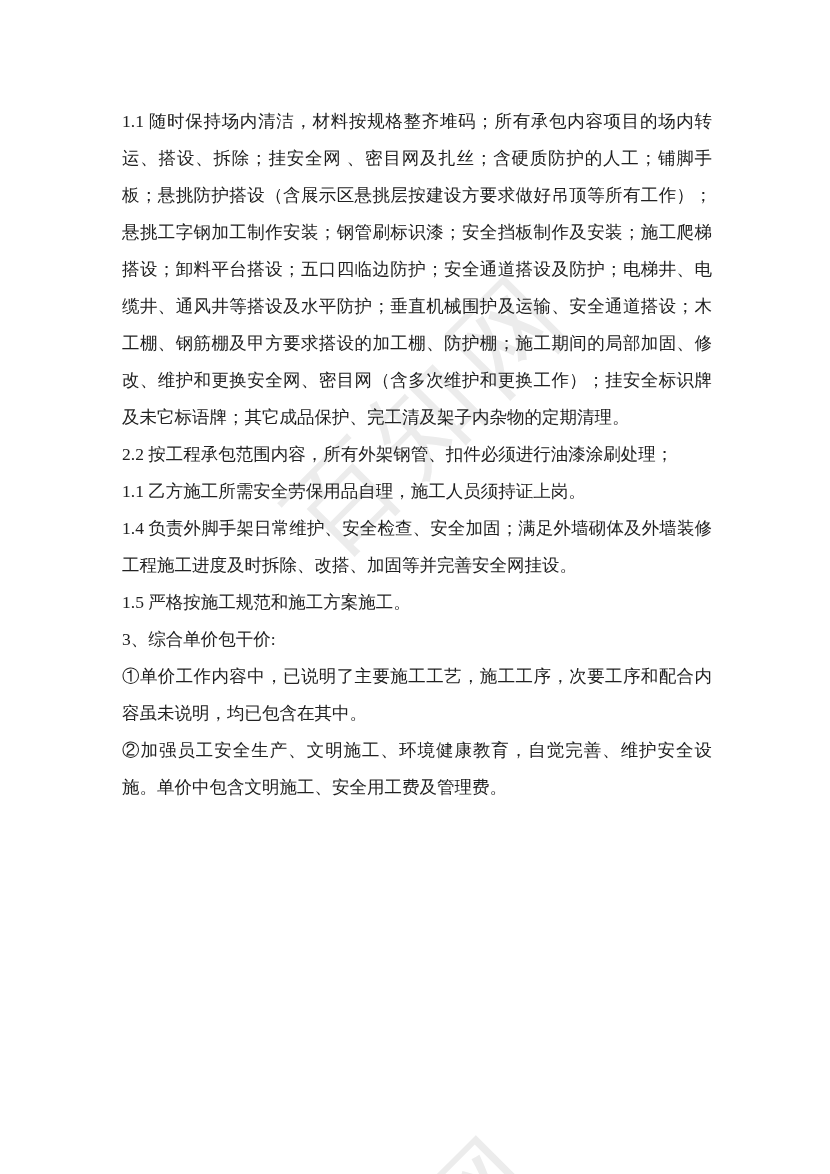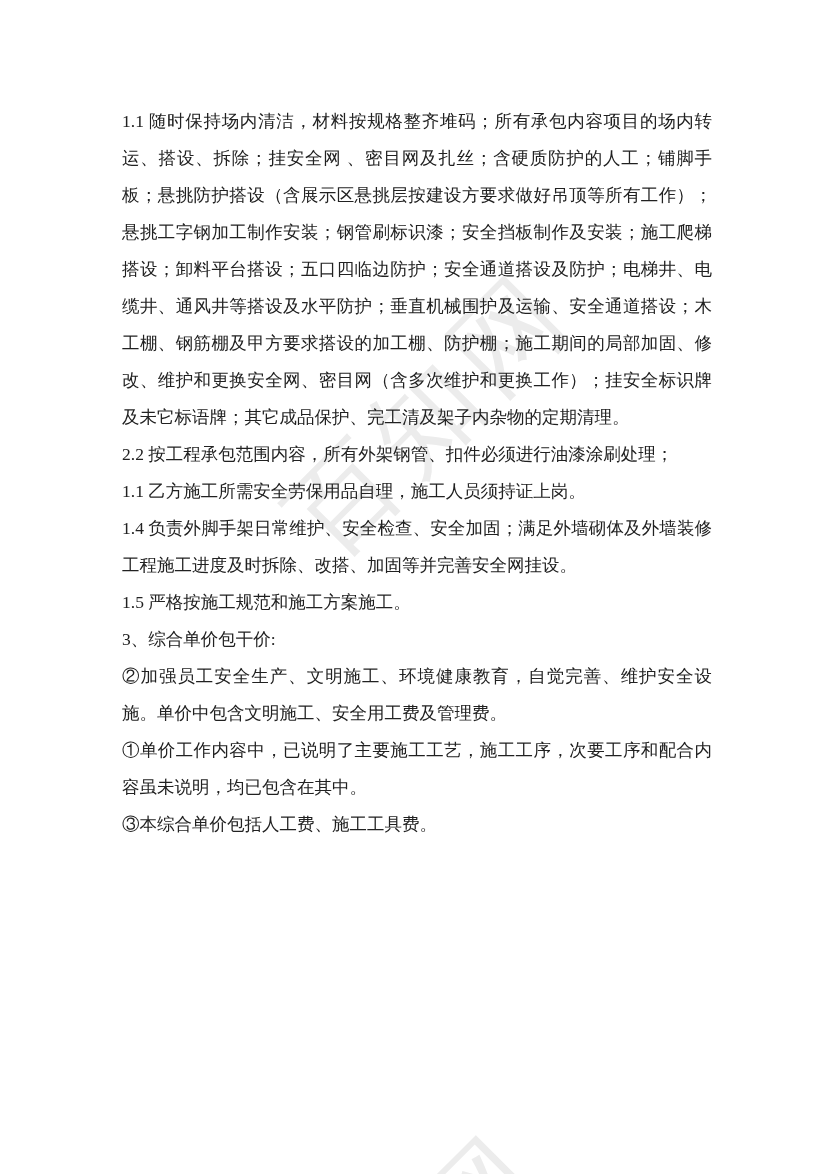--- a/index.html
+++ b/index.html
@@ -61,18 +61,17 @@
 
   <div class="watermark wm-bottom">百知网</div>
 
   <div class="content">
     <p>1.1 随时保持场内清洁，材料按规格整齐堆码；所有承包内容项目的场内转运、搭设、拆除；挂安全网 、密目网及扎丝；含硬质防护的人工；铺脚手板；悬挑防护搭设（含展示区悬挑层按建设方要求做好吊顶等所有工作）；悬挑工字钢加工制作安装；钢管刷标识漆；安全挡板制作及安装；施工爬梯搭设；卸料平台搭设；五口四临边防护；安全通道搭设及防护；电梯井、电缆井、通风井等搭设及水平防护；垂直机械围护及运输、安全通道搭设；木工棚、钢筋棚及甲方要求搭设的加工棚、防护棚；施工期间的局部加固、修改、维护和更换安全网、密目网（含多次维护和更换工作）；挂安全标识牌及未它标语牌；其它成品保护、完工清及架子内杂物的定期清理。</p>
     <p>2.2 按工程承包范围内容，所有外架钢管、扣件必须进行油漆涂刷处理；</p>
     <p>1.1 乙方施工所需安全劳保用品自理，施工人员须持证上岗。</p>
     <p>1.4 负责外脚手架日常维护、安全检查、安全加固；满足外墙砌体及外墙装修工程施工进度及时拆除、改搭、加固等并完善安全网挂设。</p>
     <p>1.5 严格按施工规范和施工方案施工。</p>
     <p>3、综合单价包干价:</p>
+    <p>①单价工作内容中，已说明了主要施工工艺，施工工序，次要工序和配合内容虽未说明，均已包含在其中。</p>
     <p>②加强员工安全生产、文明施工、环境健康教育，自觉完善、维护安全设施。单价中包含文明施工、安全用工费及管理费。</p>
-    <p>①单价工作内容中，已说明了主要施工工艺，施工工序，次要工序和配合内容虽未说明，均已包含在其中。</p>
-    <p>③本综合单价包括人工费、施工工具费。</p>
   </div>
 
 </div>
 
 </body></html>

